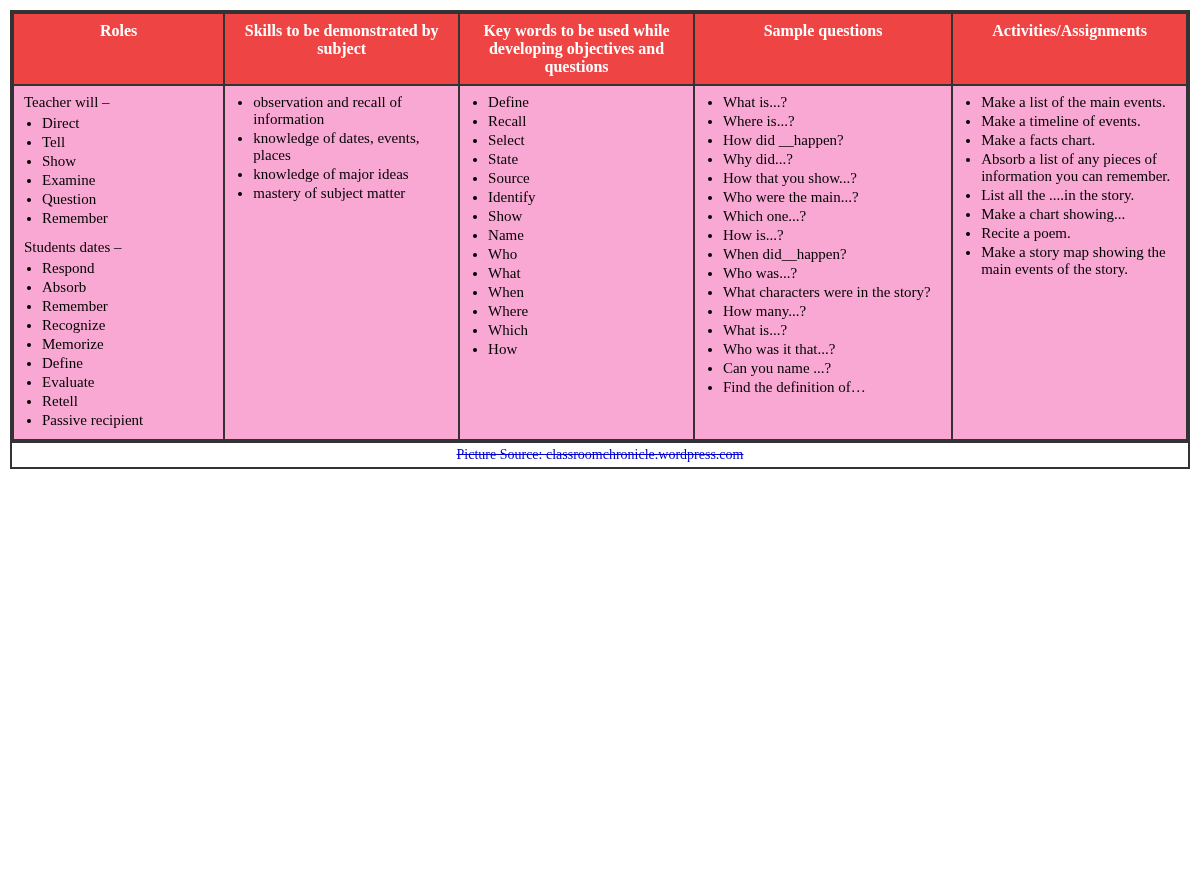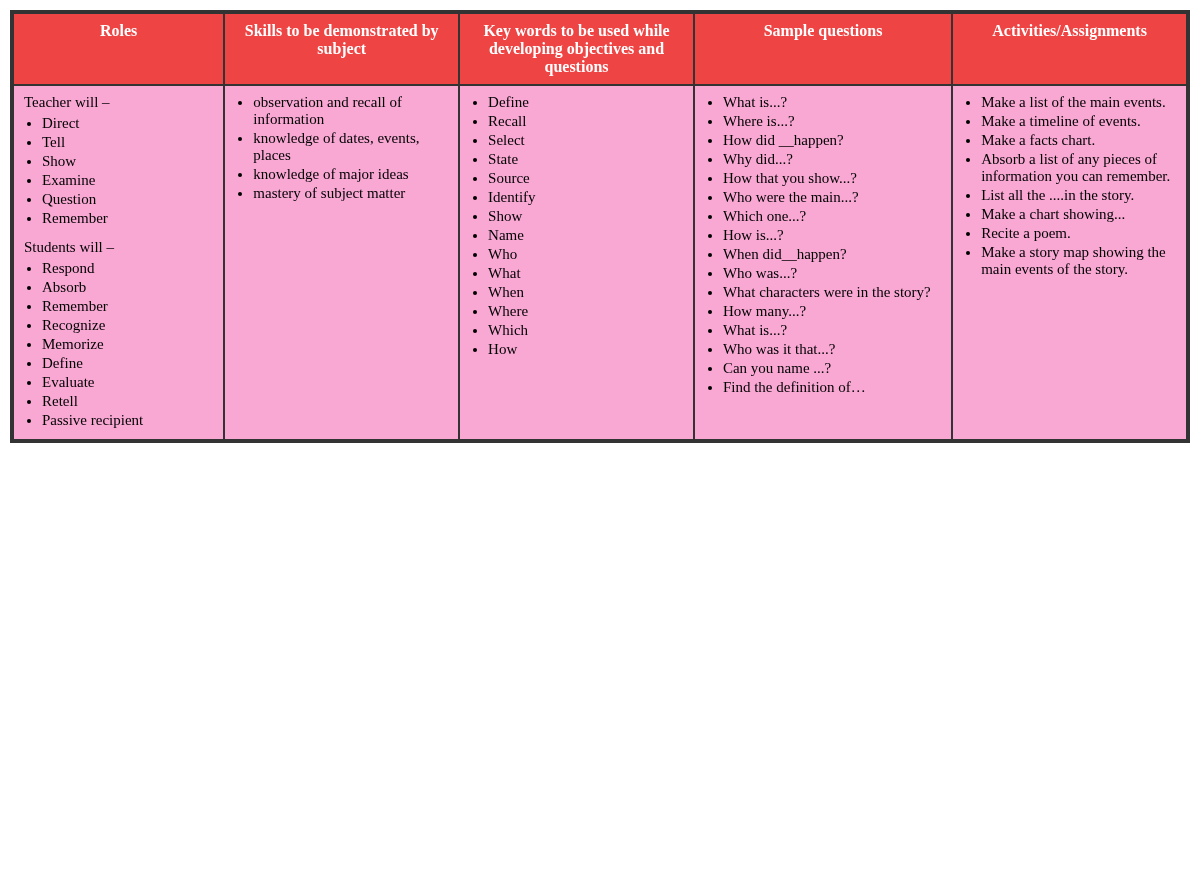--- a/index.html
+++ b/index.html
@@ -88,21 +88,21 @@
 
             <li>Direct</li>
                 <li>Tell</li>
                 <li>Show</li>
                 <li>Examine</li>
                 <li>Question</li>
                 <li>Remember</li>
               </ul>
           </div>
           <div class="students-section">
-            <div class="section-title">Students will –</div>
+            <div class="section-title">Students dates –</div>
             <ul>
 
             <li>Respond</li>
                 <li>Absorb</li>
                 <li>Remember</li>
                 <li>Recognize</li>
                 <li>Memorize</li>
                 <li>Define</li>
                 <li>Evaluate</li>
                 <li>Retell</li>
@@ -168,13 +168,14 @@
               <li>Absorb a list of any pieces of information you can remember.</li>
               <li>List all the ....in the story.</li>
               <li>Make a chart showing...</li>
               <li>Recite a poem.</li>
               <li>Make a story map showing the main events of the story.</li>
             </ul>
         </td>
       </tr>
     </tbody>
   </table>
+  <div class="source-link">Picture Source: classroomchronicle.wordpress.com</div>
 </div>
 
 </body></html>

